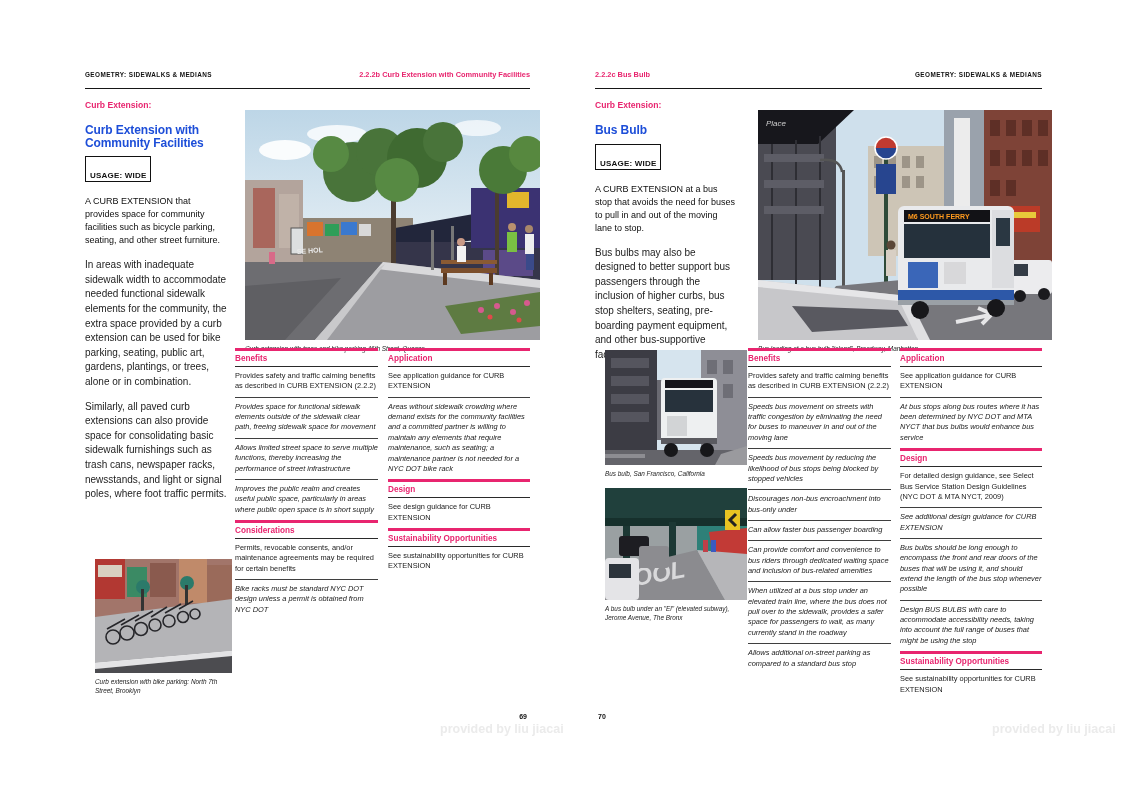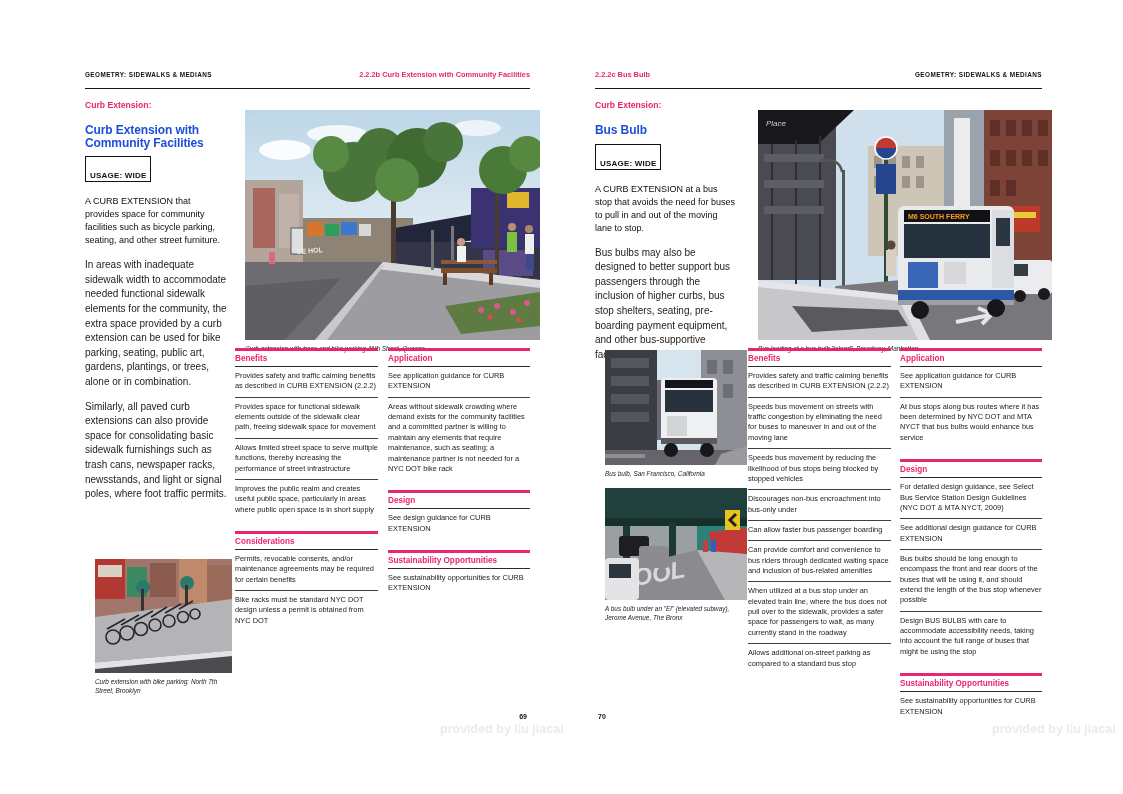--- a/index.html
+++ b/index.html
@@ -36,25 +36,25 @@
   #pageR .photo-a{left:0;top:270px;width:142px;}
   #pageR .photo-b{left:0;top:408px;width:142px;}
 
   .col{position:absolute;top:278px;}
   #pageL .colB{left:150px;width:143px;}
   #pageL .colC{left:303px;width:142px;}
   #pageR .colB{left:153px;width:143px;}
   #pageR .colC{left:305px;width:142px;}
 
   .sec{border-top:3px solid #e8256f;}
-  .sec + .sec{margin-top:11px;}
+  .sec + .sec{}
   .sec h3{margin:0;color:#e8256f;font-size:8.2px;font-weight:bold;
           padding:3px 0 3px;border-bottom:1px solid #2a2a2a;}
   .item{margin:0;font-size:7.4px;line-height:1.4;padding:4px 0 5px;color:#1a1a1a;}
-  .item + .item{border-top:1px solid #3f3f3f;}
+  .item + .item{border-top:1px solid #3f3f3f;font-style:italic;}
 
   .pagenum{position:absolute;font-size:7px;font-weight:bold;color:#111;}
   #pn-left{left:503px;top:713px;width:24px;text-align:right;}
   #pn-right{left:598px;top:713px;}
 
   .watermark{position:absolute;font-size:12.5px;font-weight:bold;color:#ebebeb;}
   .wm-left{left:440px;top:722px;}
   .wm-right{left:992px;top:722px;}
 </style>
 </head>

